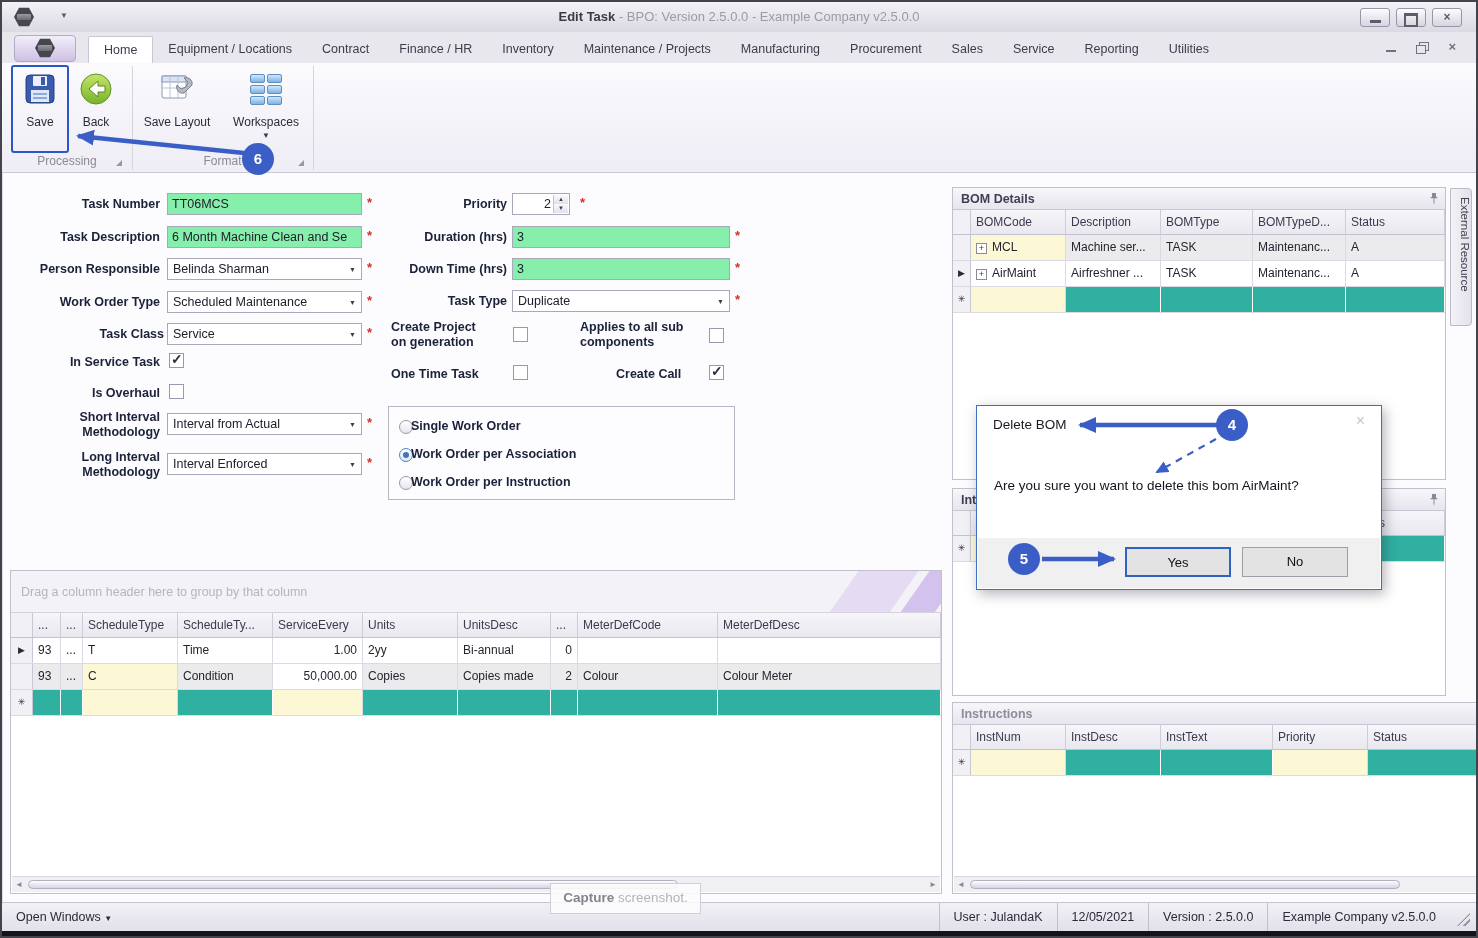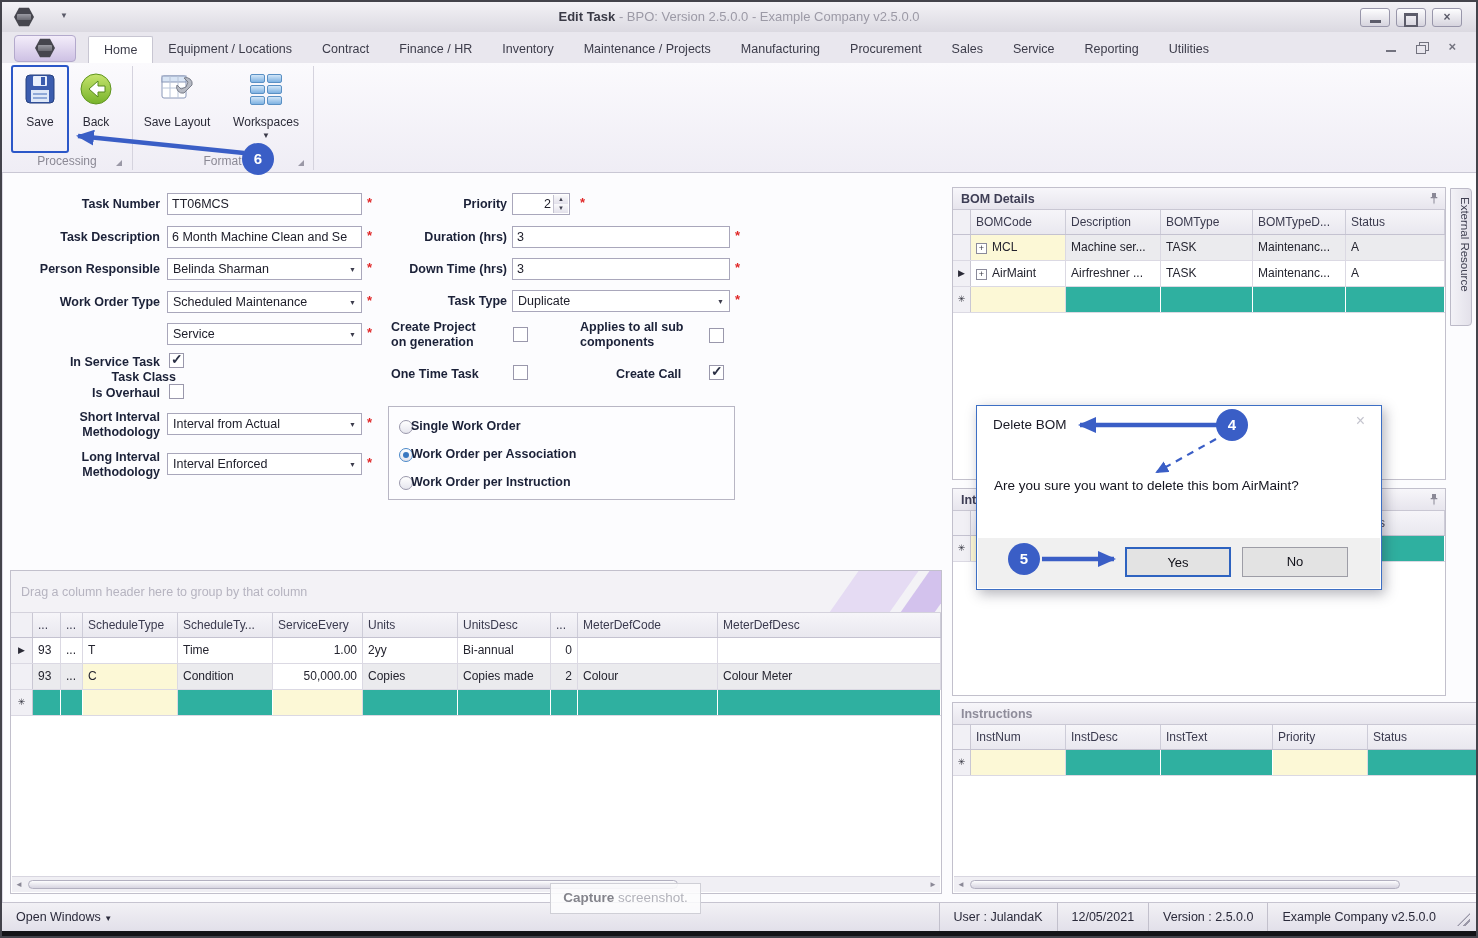--- a/index.html
+++ b/index.html
@@ -62,21 +62,21 @@
 
   
   .client { position:absolute; left:0; top:171px; right:0; height:729px; background:#fcfcfe;
             border-left:1px solid #dddbe6; }
 
   
   .flabel { position:absolute; font-size:12.5px; font-weight:700; color:#1b2138;
             text-align:right; white-space:nowrap; }
   .flabel2 { position:absolute; font-size:12.5px; font-weight:700; color:#1b2138;
              white-space:nowrap; }
-  .tinput { position:absolute; height:22px; border:1px solid #a9a7bb; background:#ffffff;
+  .tinput { position:absolute; height:22px; border:1px solid #a9a7bb; background:#86efac;
             font-size:12.5px; color:#20202c; padding:0 4px; font-family:inherit; }
   .spinner { position:absolute; height:22px; border:1px solid #a9a7bb; background:#fff; }
   .spin-val { position:absolute; right:18px; top:3px; font-size:12.5px; color:#20202c; }
   .spin-btns { position:absolute; right:1px; top:1px; width:15px; height:18px;
                display:flex; flex-direction:column; }
   .spin-btns span { flex:1; font-size:6px; line-height:9px; text-align:center; color:#3c3c4c;
                background:linear-gradient(#fafafc,#e2e0ea); border-left:1px solid #c4c2d0; }
   .dd { position:absolute; height:22px; border:1px solid #a9a7bb; background:#fff; }
   .dd .val { position:absolute; left:5px; top:3px; font-size:12.5px; color:#20202c; white-space:nowrap; }
   .dd .caret { position:absolute; right:5px; top:7px; font-size:7px; color:#3c3c4c; }
@@ -289,21 +289,21 @@
   </div>
   <span class="req" style="left:365px;top:258px;">*</span>
 
   <span class="flabel" style="left:0;top:293px;width:158px;">Work Order Type</span>
   <div class="dd" style="left:165px;top:289px;width:195px;">
     <span class="val">Scheduled Maintenance</span>
     <span class="caret">▼</span>
   </div>
   <span class="req" style="left:365px;top:291px;">*</span>
 
-  <span class="flabel" style="left:16px;top:325px;width:158px;margin-top:43px;">Task Class</span>
+  <span class="flabel" style="left:4px;top:325px;width:158px;">Task Class</span>
   <div class="dd" style="left:165px;top:321px;width:195px;">
     <span class="val">Service</span>
     <span class="caret">▼</span>
   </div>
   <span class="req" style="left:365px;top:323px;">*</span>
 
   <span class="flabel" style="left:0;top:353px;width:158px;">In Service Task</span>
   <div class="cb" style="left:167px;top:351px;">
       <span class="mark">✓</span>
     </div>

